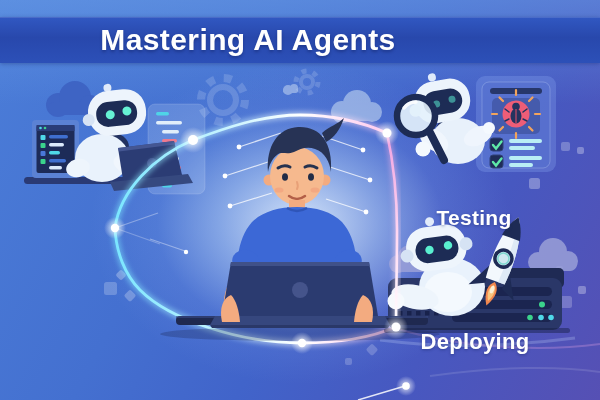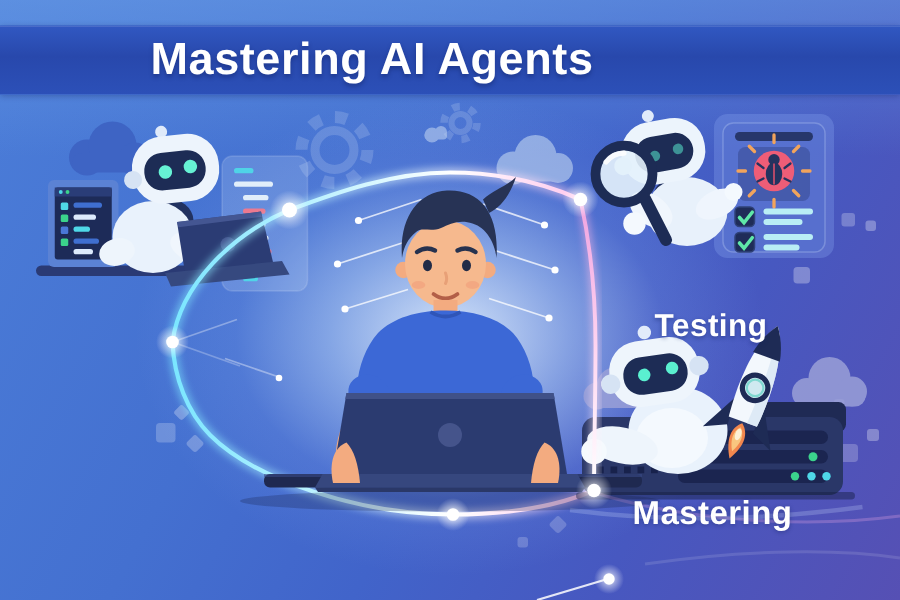--- a/index.html
+++ b/index.html
@@ -387,15 +387,15 @@
           <circle cx="406" cy="386" r="3.8" fill="#fff"></circle>
         </g>
   </g>
 </svg>
 
   <div class="banner">
     <span class="title">Mastering AI Agents</span>
   </div>
 
   <div class="label label-testing">Testing</div>
-  <div class="label label-deploying">Mastering</div>
+  <div class="label label-deploying">Deploying</div>
 
 </div>
 
 </body></html>

